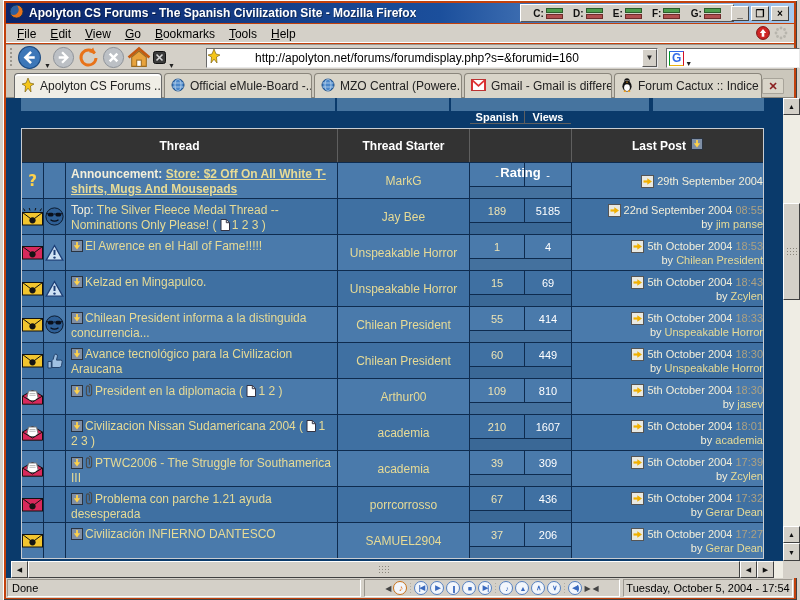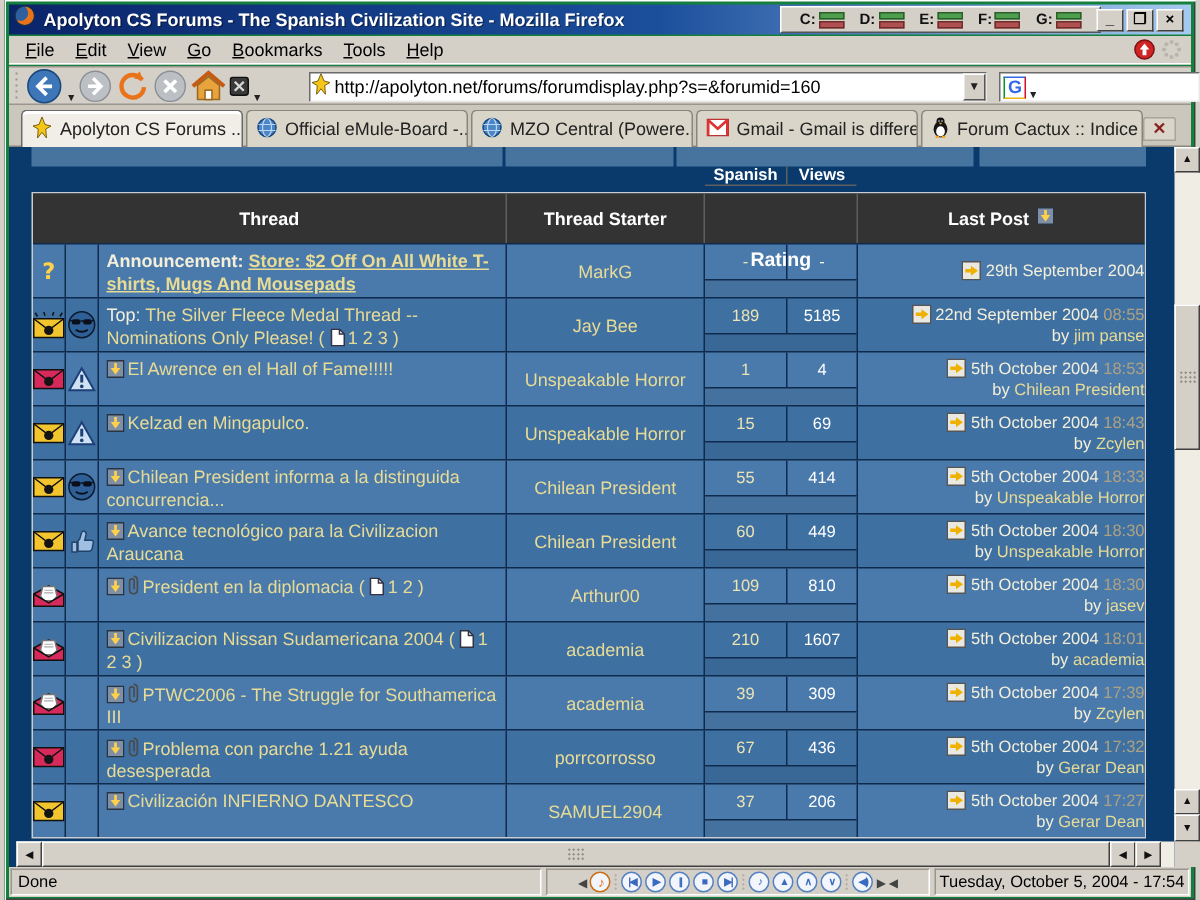--- a/index.html
+++ b/index.html
@@ -1,20 +1,20 @@
 <!DOCTYPE html>
 <html><head>
 <meta charset="utf-8">
 <style>
   html,body{margin:0;padding:0;}
   body{width:800px;height:600px;overflow:hidden;font-family:"Liberation Sans",sans-serif;background:#d4d0c8;position:relative;}
   *{box-sizing:border-box;}
 
   
-  #win{position:absolute;inset:0;background:#15803d;border-left:3px solid #d4d0c8;border-right:3px solid #d4d0c8;
+  #win{position:absolute;inset:0;background:#c2410c;border-left:3px solid #d4d0c8;border-right:3px solid #d4d0c8;
        box-shadow:inset 1px 1px 0 #ffffff, inset -1px -1px 0 #404040;}
   #titlebar{position:absolute;left:3px;top:3px;right:3px;height:20px;
     background:linear-gradient(90deg,#0a246a 0%,#1b4f9c 55%,#a6caf0 100%);
     display:flex;align-items:center;padding:0 3px;color:#fff;}
   #title-text{font-size:12px;font-weight:bold;margin-left:5px;white-space:nowrap;overflow:hidden;
     text-shadow:1px 1px 0 rgba(0,0,0,.4);}
   #drive-monitor{position:absolute;left:514px;top:1px;width:214px;height:18px;background:#d4d0c8;
     border:1px solid;border-color:#fff #555 #555 #fff;display:flex;align-items:center;justify-content:space-evenly;padding:0 2px;}
   .drive{display:flex;align-items:center;gap:2px;}
   .drive-label{font-size:10px;font-weight:bold;color:#111;}
@@ -30,21 +30,21 @@
   .menu-item{font-size:12px;color:#000;padding:2px 7px;}
   .menu-item u{text-decoration:underline;}
   #menubar-right{position:absolute;right:6px;top:2px;display:flex;gap:4px;align-items:center;}
 
   #navbar{position:absolute;left:3px;top:44px;right:3px;height:26px;background:#d4d0c8;
     border-top:1px solid #9a968e;border-bottom:1px solid #9a968e;display:flex;align-items:center;}
   .grippy{width:4px;height:20px;margin:0 3px;background-image:radial-gradient(#9a968e 35%,transparent 36%);background-size:4px 4px;}
   .navbtn{display:flex;align-items:center;justify-content:center;margin:0 1px;}
   .mini-drop{font-size:7px;color:#222;margin-left:1px;align-self:flex-end;}
   #urlbar{position:absolute;left:200px;top:3px;width:452px;height:20px;background:#fff;
-    border:1px solid;border-color:#6a6a6a #e8e8e8 #e8e8e8 #6a6a6a;display:flex;align-items:center;}
+    border:1px solid;border-color:#6a6a6a #e8e8e8 #e8e8e8 #6a6a6a;display:flex;align-items:center;gap:32px;}
   #urlbar input{flex:1;border:none;outline:none;font-size:12px;font-family:"Liberation Sans",sans-serif;color:#000;background:transparent;height:16px;}
   #url-drop{width:15px;height:18px;background:#d4d0c8;border:1px solid;border-color:#fff #555 #555 #fff;
     font-size:8px;text-align:center;line-height:16px;color:#222;}
   #searchbox{position:absolute;left:660px;top:3px;width:134px;height:20px;background:#fff;
     border:1px solid;border-color:#6a6a6a #e8e8e8 #e8e8e8 #6a6a6a;display:flex;align-items:center;padding-left:2px;}
   #searchbox input{flex:1;width:60px;border:none;outline:none;font-size:12px;background:transparent;}
   #g-logo{font-size:12px;font-weight:bold;color:#3369e8;border:1px solid;padding:0 2px;line-height:13px;
     border-color:#3369e8 #d50f25 #eeb211 #009925;background:#fff;}
 
   

